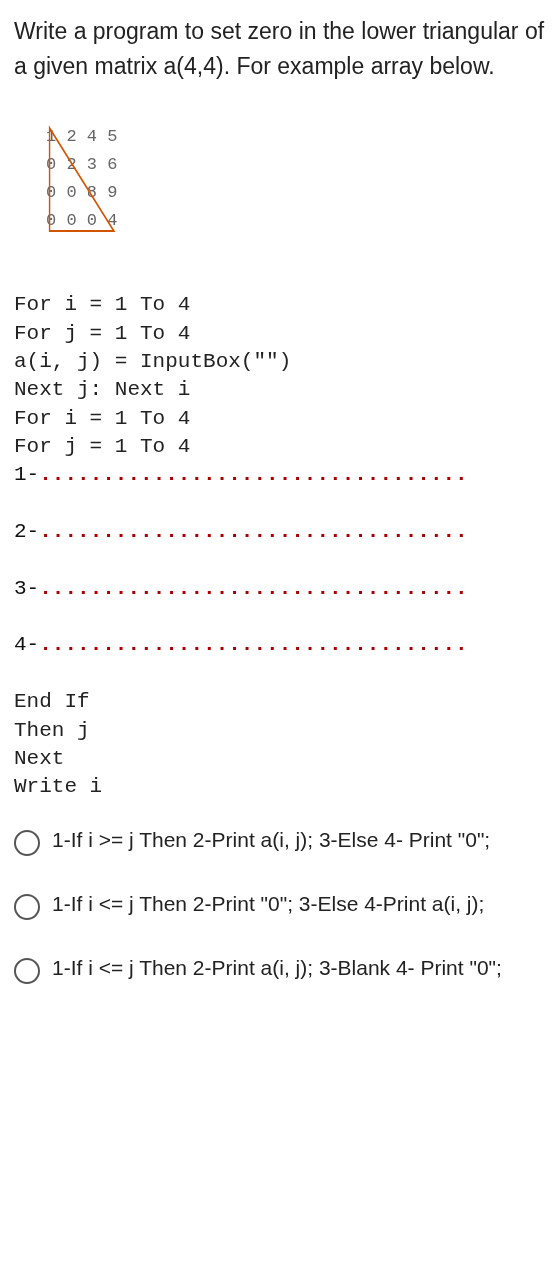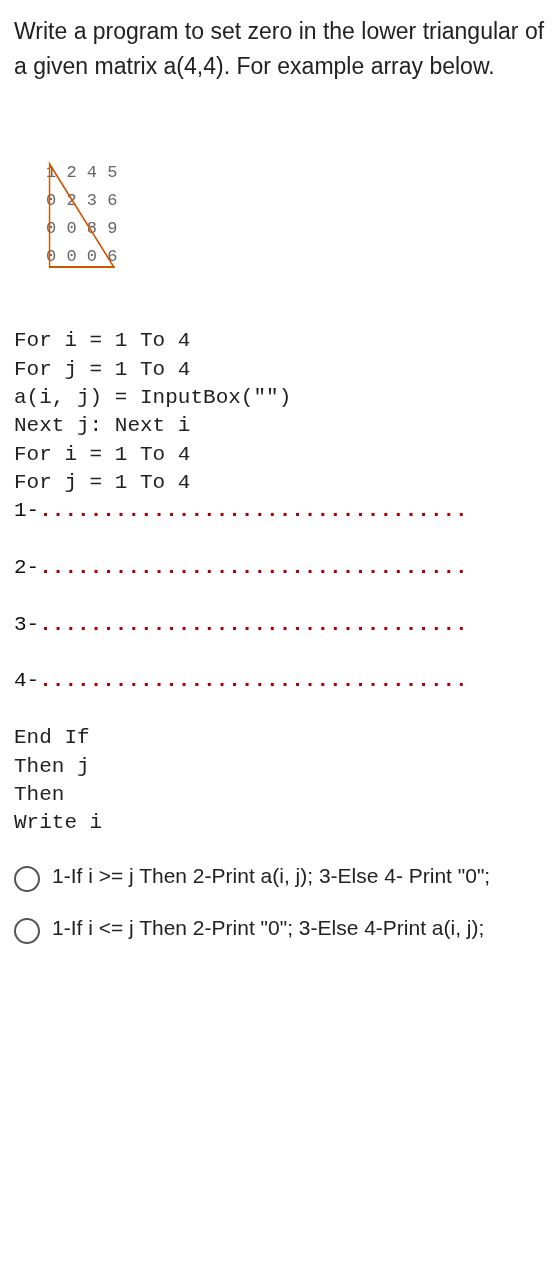--- a/index.html
+++ b/index.html
@@ -7,30 +7,29 @@
     padding: 14px;
     font-family: Arial, Helvetica, sans-serif;
     color: #222;
     width: 560px;
     box-sizing: border-box;
     background: #fff;
   }
   .question-text {
     font-size: 23px;
     line-height: 1.5;
-    margin-bottom: 28px;
+    margin-bottom: 40px;
   }
   .matrix-wrap {
     margin-left: 32px;
     margin-bottom: 28px;
   }
   .matrix {
     position: relative;
     display: inline-block;
-    margin-top: 48px;
   }
   .matrix-row {
     white-space: pre;
     font-family: "Courier New", monospace;
     font-size: 17px;
     line-height: 28px;
     color: #666;
   }
   .matrix svg {
     position: absolute;
@@ -53,21 +52,21 @@
     font-family: "Courier New", monospace;
   }
   .dots {
     color: #aa0000;
     letter-spacing: 0px;
     font-weight: bold;
   }
   .options {
     display: flex;
     flex-direction: column;
-    gap: 20px;
+    gap: 32px;
   }
   .option {
     display: flex;
     align-items: flex-start;
     gap: 12px;
   }
   .radio {
     flex: 0 0 auto;
     width: 22px;
     height: 22px;
@@ -84,46 +83,50 @@
 </head>
 <body>
 
 <div class="question-text">Write a program to set zero in the lower triangular of a given matrix a(4,4). For example array below.</div>
 
 <div class="matrix-wrap">
   <div class="matrix">
     <div class="matrix-row">1 2 4 5</div>
     <div class="matrix-row">0 2 3 6</div>
     <div class="matrix-row">0 0 8 9</div>
-    <div class="matrix-row">0 0 0 6</div>
+    <div class="matrix-row">0 0 0 4</div>
     <svg viewBox="0 0 100 112" preserveAspectRatio="none">
       <polygon points="5,5 5,108 95,108" fill="none" stroke="#d35400" stroke-width="2"></polygon>
     </svg>
   </div>
 </div>
 
 <div class="code-block">
 <span>For i = 1 To 4</span>
 <span>For j = 1 To 4</span>
 <span>a(i, j) = InputBox("")</span>
 <span>Next j: Next i</span>
 <span>For i = 1 To 4</span>
 <span>For j = 1 To 4</span>
 <span class="blank-line"><span class="blank-label">1-</span><span class="dots">..................................</span></span>
 <span class="blank-line"><span class="blank-label">2-</span><span class="dots">..................................</span></span>
 <span class="blank-line"><span class="blank-label">3-</span><span class="dots">..................................</span></span>
 <span class="blank-line"><span class="blank-label">4-</span><span class="dots">..................................</span></span>
 <span>End If</span>
 <span>Then j</span>
-<span>Then</span>
+<span>Next</span>
 <span>Write i</span>
 </div>
 
 <div class="options">
   <div class="option">
     <div class="radio"></div>
     <div class="option-text">1-If i &gt;= j Then 2-Print a(i, j); 3-Else 4- Print "0";</div>
   </div>
   <div class="option">
     <div class="radio"></div>
     <div class="option-text">1-If i &lt;= j Then 2-Print "0"; 3-Else 4-Print a(i, j);</div>
   </div>
+  <div class="option">
+    <div class="radio"></div>
+    <div class="option-text">1-If i &lt;= j Then 2-Print a(i, j); 3-Blank 4- Print "0";</div>
+  </div>
 </div>
 
 </body></html>

